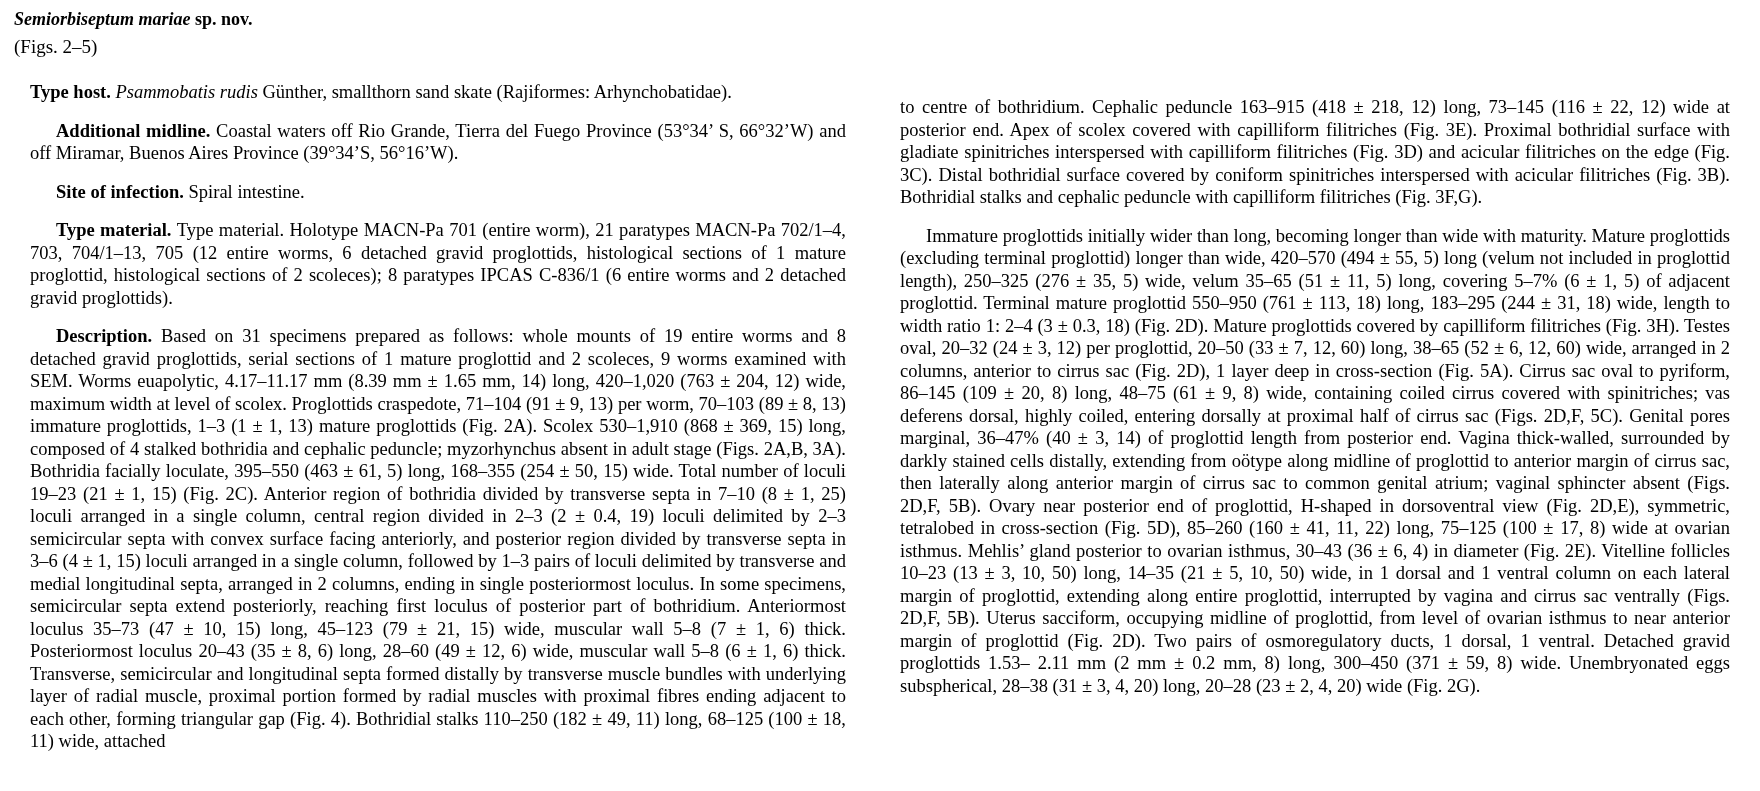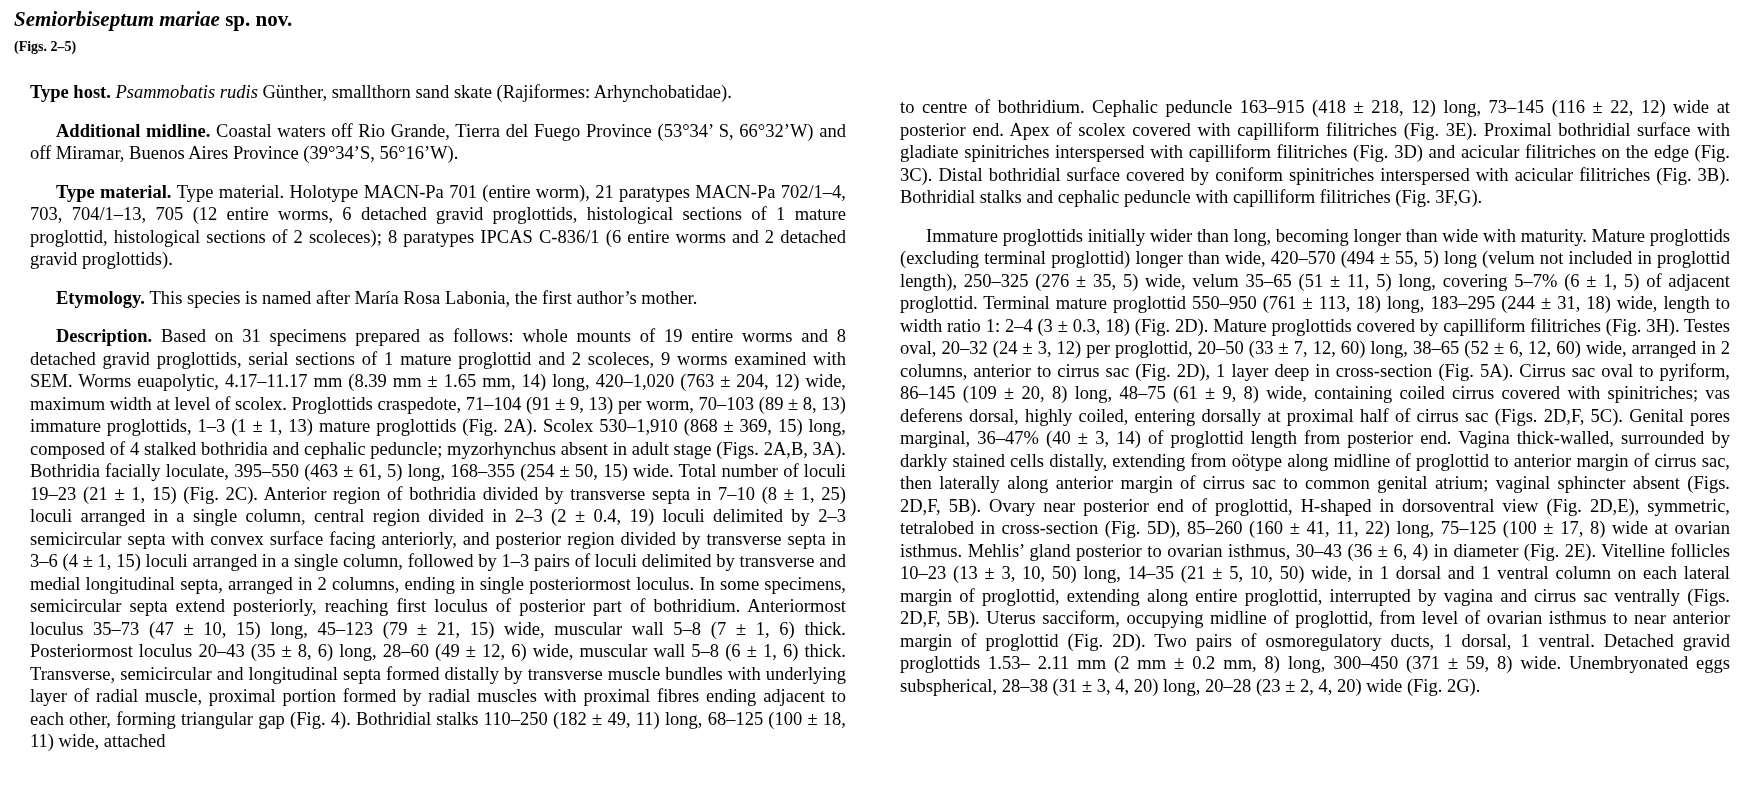--- a/index.html
+++ b/index.html
@@ -30,28 +30,27 @@
   .col-right {
     left: 884px;
     top: 80px;
     width: 862px;
   }
   .title-block {
     text-align: left;
     margin-bottom: 21px;
   }
   .species-title {
-    font-size: 21px;
+    font-size: 18px;
     line-height: 27px;
     font-weight: bold;
   }
   .figs-ref {
-    font-size: 14px;
+    font-size: 19px;
     line-height: 27px;
-    font-weight: bold;
   }
   .para {
     margin: 16px;
   }
   .para.indent {
     text-indent: 26px;
   }
   .run-plain  { font-weight: normal; font-style: normal; }
   .run-bold   { font-weight: bold;   font-style: normal; }
   .run-italic { font-weight: normal; font-style: italic; }
@@ -63,22 +62,22 @@
 <div class="page">
 
   <div class="col col-left" id="col-left">
     <div class="title-block">
       <div class="species-title"><span class="run-bolditalic">Semiorbiseptum mariae</span><span class="run-bold"> sp. nov.</span></div>
       <div class="figs-ref">(Figs. 2–5)</div>
     </div>
 
   <div class="para"><span class="run-bold">Type host. </span><span class="run-italic">Psammobatis rudis</span><span class="run-plain"> Günther, smallthorn sand skate (Rajiformes: Arhynchobatidae).</span></div>
       <div class="para indent"><span class="run-bold">Additional midline. </span><span class="run-plain">Coastal waters off Rio Grande, Tierra del Fuego Province (53°34’ S, 66°32’W) and off Miramar, Buenos Aires Province (39°34’S, 56°16’W).</span></div>
+      <div class="para indent"><span class="run-bold">Site of infection. </span><span class="run-plain">Spiral intestine.</span></div>
       <div class="para indent"><span class="run-bold">Type material. </span><span class="run-plain">Type material. Holotype MACN-Pa 701 (entire worm), 21 paratypes MACN-Pa 702/1–4, 703, 704/1–13, 705 (12 entire worms, 6 detached gravid proglottids, histological sections of 1 mature proglottid, histological sections of 2 scoleces); 8 paratypes IPCAS C-836/1 (6 entire worms and 2 detached gravid proglottids).</span></div>
-      <div class="para indent"><span class="run-bold">Etymology. </span><span class="run-plain">This species is named after María Rosa Labonia, the first author’s mother.</span></div>
       <div class="para indent"><span class="run-bold">Description. </span><span class="run-plain">Based on 31 specimens prepared as follows: whole mounts of 19 entire worms and 8 detached gravid proglottids, serial sections of 1 mature proglottid and 2 scoleces, 9 worms examined with SEM. Worms euapolytic, 4.17–11.17 mm (8.39 mm ± 1.65 mm, 14) long, 420–1,020 (763 ± 204, 12) wide, maximum width at level of scolex. Proglottids craspedote, 71–104 (91 ± 9, 13) per worm, 70–103 (89 ± 8, 13) immature proglottids, 1–3 (1 ± 1, 13) mature proglottids (Fig. 2A). Scolex 530–1,910 (868 ± 369, 15) long, composed of 4 stalked bothridia and cephalic peduncle; myzorhynchus absent in adult stage (Figs. 2A,B, 3A). Bothridia facially loculate, 395–550 (463 ± 61, 5) long, 168–355 (254 ± 50, 15) wide. Total number of loculi 19–23 (21 ± 1, 15) (Fig. 2C). Anterior region of bothridia divided by transverse septa in 7–10 (8 ± 1, 25) loculi arranged in a single column, central region divided in 2–3 (2 ± 0.4, 19) loculi delimited by 2–3 semicircular septa with convex surface facing anteriorly, and posterior region divided by transverse septa in 3–6 (4 ± 1, 15) loculi arranged in a single column, followed by 1–3 pairs of loculi delimited by transverse and medial longitudinal septa, arranged in 2 columns, ending in single posteriormost loculus. In some specimens, semicircular septa extend posteriorly, reaching first loculus of posterior part of bothridium. Anteriormost loculus 35–73 (47 ± 10, 15) long, 45–123 (79 ± 21, 15) wide, muscular wall 5–8 (7 ± 1, 6) thick. Posteriormost loculus 20–43 (35 ± 8, 6) long, 28–60 (49 ± 12, 6) wide, muscular wall 5–8 (6 ± 1, 6) thick. Transverse, semicircular and longitudinal septa formed distally by transverse muscle bundles with underlying layer of radial muscle, proximal portion formed by radial muscles with proximal fibres ending adjacent to each other, forming triangular gap (Fig. 4). Bothridial stalks 110–250 (182 ± 49, 11) long, 68–125 (100 ± 18, 11) wide, attached</span></div>
     </div>
 
   <div class="col col-right" id="col-right">
 
   <div class="para"><span class="run-plain">to centre of bothridium. Cephalic peduncle 163–915 (418 ± 218, 12) long, 73–145 (116 ± 22, 12) wide at posterior end. Apex of scolex covered with capilliform filitriches (Fig. 3E). Proximal bothridial surface with gladiate spinitriches interspersed with capilliform filitriches (Fig. 3D) and acicular filitriches on the edge (Fig. 3C). Distal bothridial surface covered by coniform spinitriches interspersed with acicular filitriches (Fig. 3B). Bothridial stalks and cephalic peduncle with capilliform filitriches (Fig. 3F,G).</span></div>
       <div class="para indent"><span class="run-plain">Immature proglottids initially wider than long, becoming longer than wide with maturity. Mature proglottids (excluding terminal proglottid) longer than wide, 420–570 (494 ± 55, 5) long (velum not included in proglottid length), 250–325 (276 ± 35, 5) wide, velum 35–65 (51 ± 11, 5) long, covering 5–7% (6 ± 1, 5) of adjacent proglottid. Terminal mature proglottid 550–950 (761 ± 113, 18) long, 183–295 (244 ± 31, 18) wide, length to width ratio 1: 2–4 (3 ± 0.3, 18) (Fig. 2D). Mature proglottids covered by capilliform filitriches (Fig. 3H). Testes oval, 20–32 (24 ± 3, 12) per proglottid, 20–50 (33 ± 7, 12, 60) long, 38–65 (52 ± 6, 12, 60) wide, arranged in 2 columns, anterior to cirrus sac (Fig. 2D), 1 layer deep in cross-section (Fig. 5A). Cirrus sac oval to pyriform, 86–145 (109 ± 20, 8) long, 48–75 (61 ± 9, 8) wide, containing coiled cirrus covered with spinitriches; vas deferens dorsal, highly coiled, entering dorsally at proximal half of cirrus sac (Figs. 2D,F, 5C). Genital pores marginal, 36–47% (40 ± 3, 14) of proglottid length from posterior end. Vagina thick-walled, surrounded by darkly stained cells distally, extending from oötype along midline of proglottid to anterior margin of cirrus sac, then laterally along anterior margin of cirrus sac to common genital atrium; vaginal sphincter absent (Figs. 2D,F, 5B). Ovary near posterior end of proglottid, H-shaped in dorsoventral view (Fig. 2D,E), symmetric, tetralobed in cross-section (Fig. 5D), 85–260 (160 ± 41, 11, 22) long, 75–125 (100 ± 17, 8) wide at ovarian isthmus. Mehlis’ gland posterior to ovarian isthmus, 30–43 (36 ± 6, 4) in diameter (Fig. 2E). Vitelline follicles 10–23 (13 ± 3, 10, 50) long, 14–35 (21 ± 5, 10, 50) wide, in 1 dorsal and 1 ventral column on each lateral margin of proglottid, extending along entire proglottid, interrupted by vagina and cirrus sac ventrally (Figs. 2D,F, 5B). Uterus sacciform, occupying midline of proglottid, from level of ovarian isthmus to near anterior margin of proglottid (Fig. 2D). Two pairs of osmoregulatory ducts, 1 dorsal, 1 ventral. Detached gravid proglottids 1.53– 2.11 mm (2 mm ± 0.2 mm, 8) long, 300–450 (371 ± 59, 8) wide. Unembryonated eggs subspherical, 28–38 (31 ± 3, 4, 20) long, 20–28 (23 ± 2, 4, 20) wide (Fig. 2G).</span></div>
     </div>
 
 </div>

